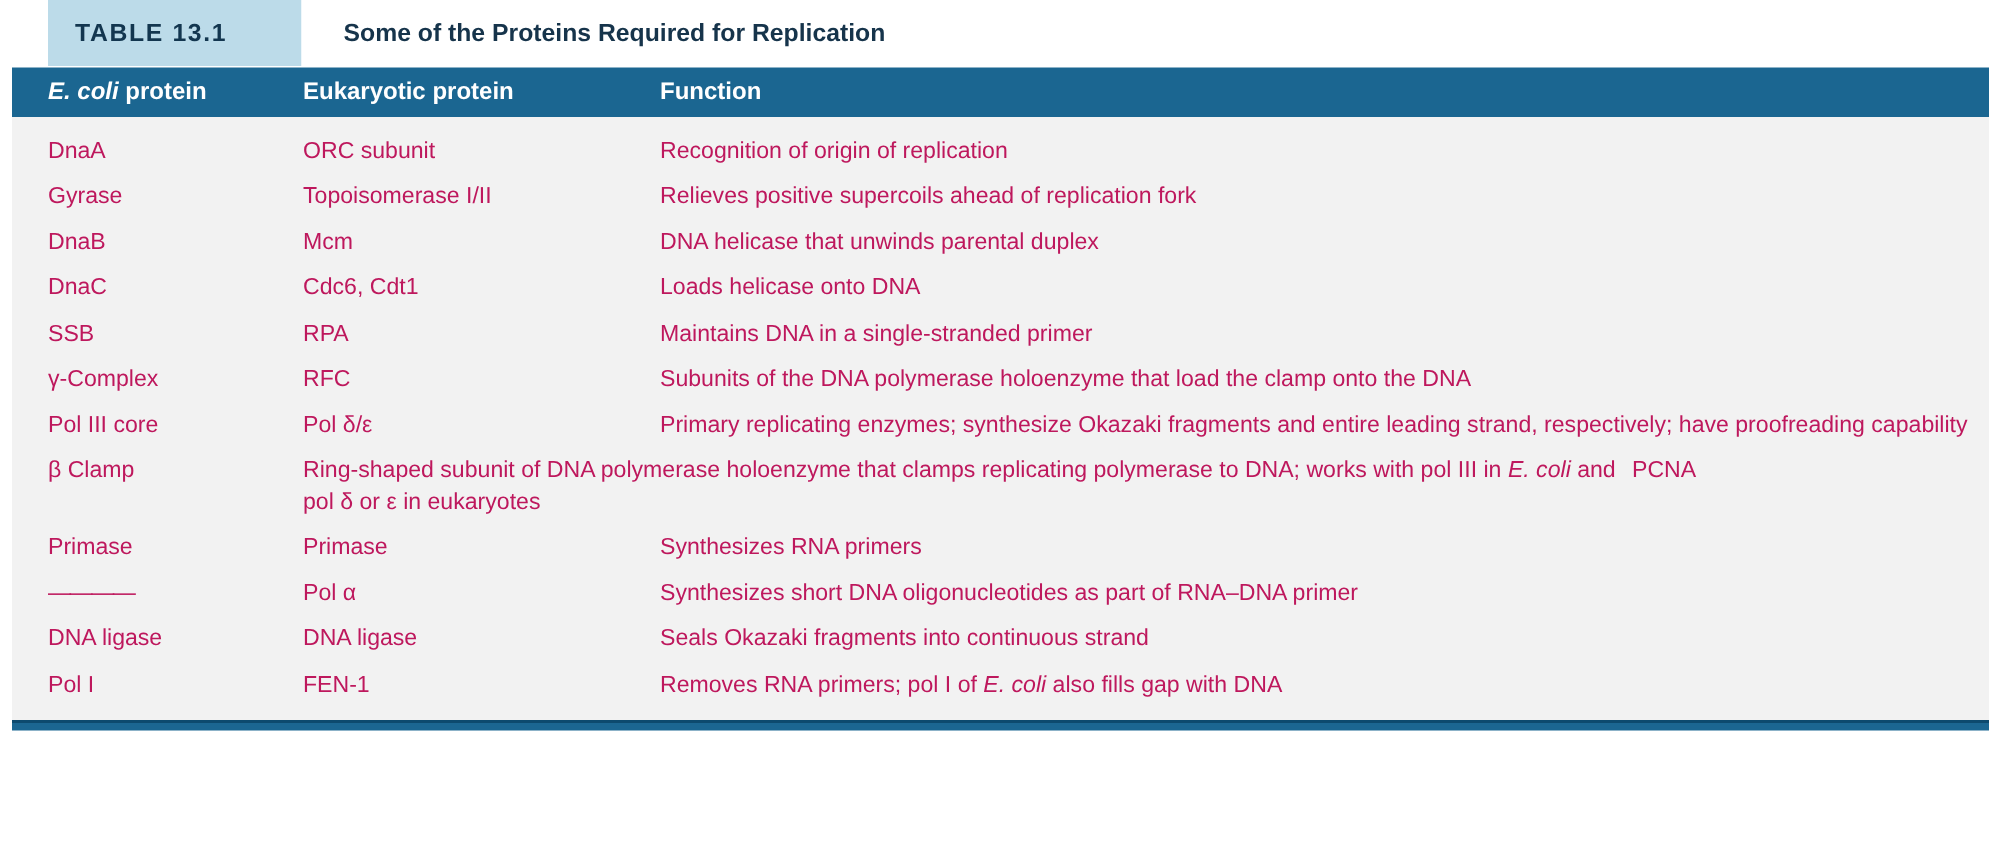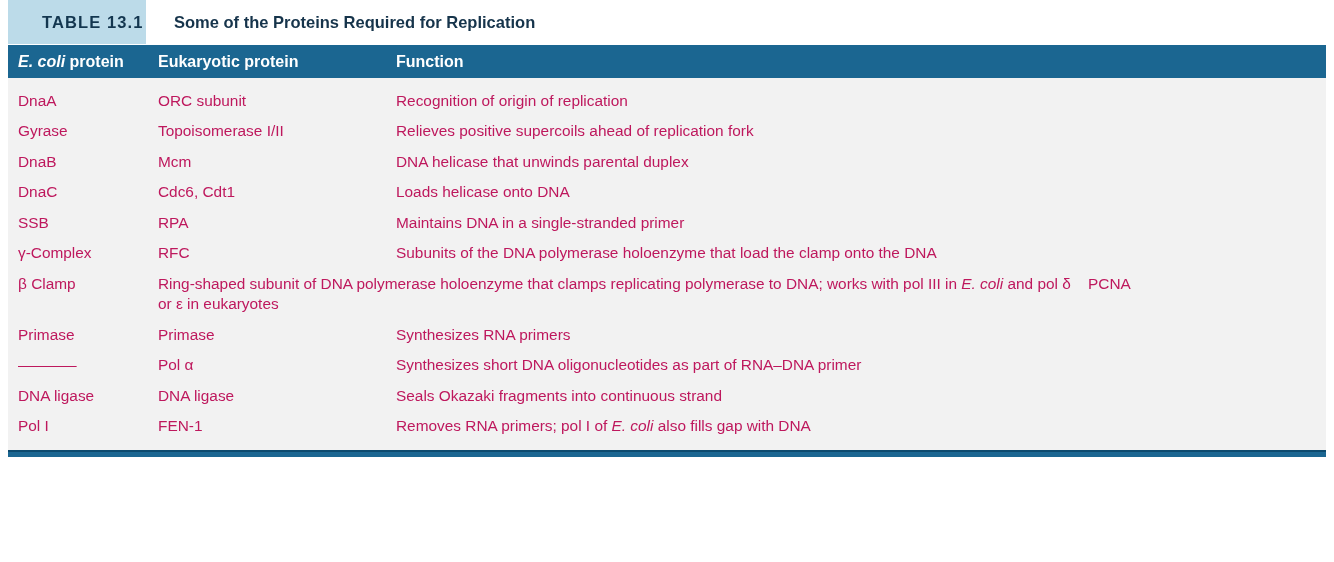--- a/index.html
+++ b/index.html
@@ -24,25 +24,26 @@
 
   
   .caption-band {
     display: flex;
     align-items: stretch;
     height: 44px;
     background: #ffffff;
   }
   .table-badge {
     background: #bcdbe9;
-    width: 138px;
+    width: 169px;
     display: flex;
     align-items: center;
-    padding-left: 34px;
-    box-sizing: border-box;
+    padding-left: 18px;
+    box-sizing: border-box;
+    margin-left: 24px;
   }
   .table-badge-label {
     font-size: 16.5px;
     font-weight: bold;
     color: #13364f;
     letter-spacing: 1.1px;
     font-family: "Liberation Sans", sans-serif;
   }
   .caption-title-cell {
     flex: 1;
@@ -70,21 +71,21 @@
     font-size: 16px;
     font-weight: bold;
     color: #ffffff;
     font-family: "Liberation Sans", sans-serif;
     box-sizing: border-box;
   }
   .th em, .td em {
     font-style: italic;
   }
 
-  .col1 { width: 150px; padding-left: 10px; box-sizing: border-box; }
+  .col1 { width: 180px; padding-left: 10px; box-sizing: border-box; margin-left: 14px; }
   .col2 { width: 238px; box-sizing: border-box; }
   .col3 { flex: 1; box-sizing: border-box; padding-right: 10px; }
 
   
   .tbody {
     background: #f2f2f2;
     padding-top: 8px;
     padding-bottom: 8px;
   }
   .trow {
@@ -165,20 +166,25 @@
       <div class="td col2">RPA</div>
       <div class="td col3">Maintains DNA in a single-stranded primer</div>
     </div>
 
     <div class="trow">
       <div class="td c1 col1">γ-Complex</div>
       <div class="td col2">RFC</div>
       <div class="td col3">Subunits of the DNA polymerase holoenzyme that load the clamp onto the DNA</div>
     </div>
 
+    <div class="trow">
+      <div class="td c1 col1">Pol III core</div>
+      <div class="td col2">Pol δ/ε</div>
+      <div class="td col3">Primary replicating enzymes; synthesize Okazaki fragments and entire leading strand, respectively; have proofreading capability</div>
+    </div>
 
     <div class="trow">
       <div class="td c1 col1">β Clamp</div>
       <div class="td col3"><span>Ring-shaped subunit of DNA polymerase holoenzyme that clamps replicating polymerase to DNA; works with pol III in </span><em>E. coli</em><span> and pol δ or ε in eukaryotes</span></div>
       <div class="td col2">PCNA</div>
     </div>
 
     <div class="trow">
       <div class="td c1 col1">Primase</div>
       <div class="td col2">Primase</div>

